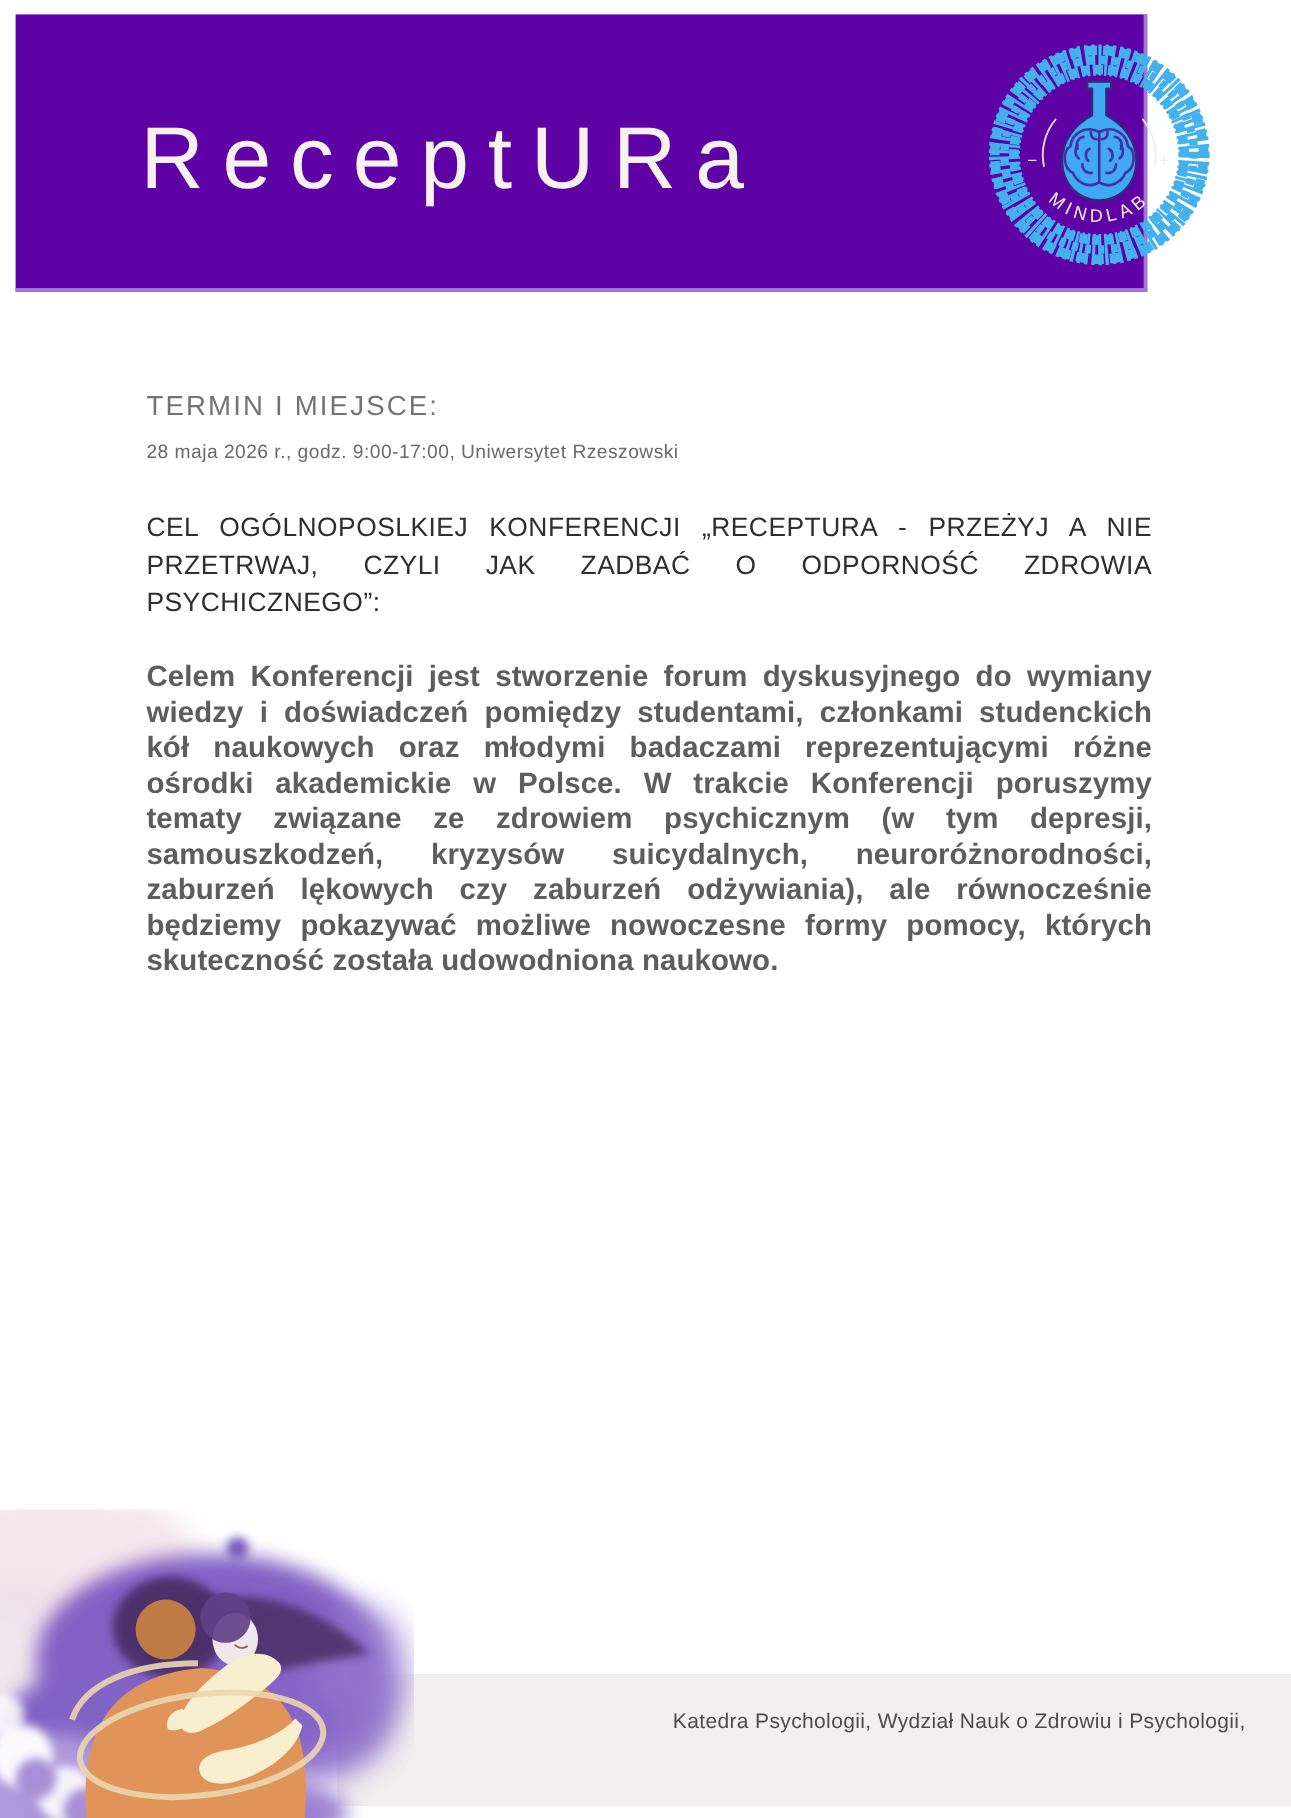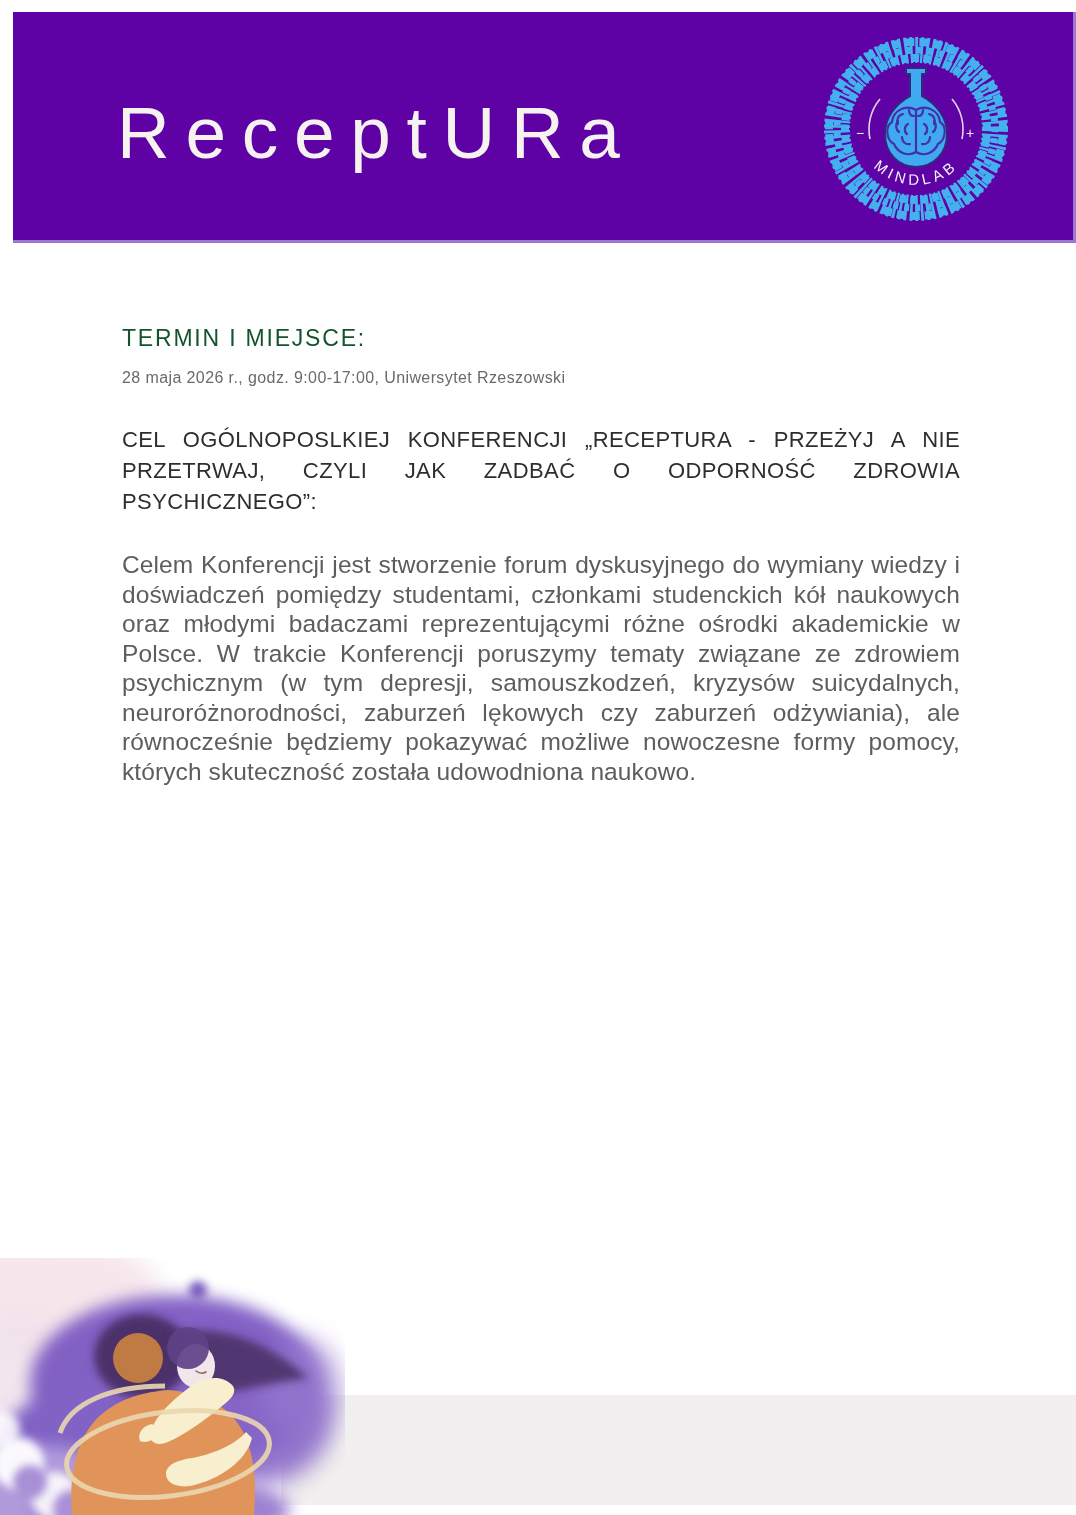--- a/index.html
+++ b/index.html
@@ -2,43 +2,43 @@
 <html><head>
 <meta charset="utf-8">
 <style>
   html,body{margin:0;padding:0;}
   body{
     width:1076px;height:1515px;position:relative;overflow:hidden;
     background:#ffffff;
     font-family:"Liberation Sans", sans-serif;
   }
   .header{
-    position:absolute;left:13px;top:12px;width:1063px;height:231px;
+    position:absolute;left:13px;top:12px;width:943px;height:231px;
     background:#5F02A5;box-sizing:border-box;
     border-bottom:3px solid #9C78D3;border-right:3px solid #9C78D3;
   }
   .brand{
     position:absolute;left:104px;top:84px;
     font-size:73px;font-weight:400;letter-spacing:0.215em;
     color:#F5F2EF;white-space:nowrap;line-height:1;
   }
   .logo{position:absolute;left:803px;top:17px;}
   .content-block{position:absolute;left:122px;width:838px;color:#3b3b3b;}
   .termin{
-    top:327px;font-size:23px;letter-spacing:1.8px;color:#14532d;line-height:1;
+    top:327px;font-size:23px;letter-spacing:1.8px;color:#737373;line-height:1;
   }
   .dateline{
     top:369px;font-size:16px;letter-spacing:0.4px;color:#6a6a6a;line-height:1.1;white-space:nowrap;
   }
   .goal-heading{
     top:424px;font-size:22px;font-weight:400;line-height:31px;
     letter-spacing:0.4px;color:#2e2e2e;text-align:justify;
   }
   .goal-paragraph{
-    top:550px;font-size:24.5px;font-weight:400;line-height:29.5px;
+    top:550px;font-size:24.5px;font-weight:700;line-height:29.5px;
     letter-spacing:0.1px;color:#5d5d5d;text-align:justify;
   }
   .footer-bar{
     position:absolute;left:281px;top:1395px;width:795px;height:110px;
     background:#F1EFEF;box-sizing:border-box;
     padding:26px 38px 0 0;text-align:right;z-index:1;
   }
   .footer-line{
     font-size:17.5px;line-height:27px;color:#4c4c4c;letter-spacing:0.3px;
   }
@@ -92,20 +92,21 @@
 
 <div class="content-block termin">TERMIN I MIEJSCE:</div>
 
 <div class="content-block dateline">28 maja 2026 r., godz. 9:00-17:00, Uniwersytet Rzeszowski</div>
 
 <div class="content-block goal-heading">CEL OGÓLNOPOSLKIEJ KONFERENCJI „RECEPTURA - PRZEŻYJ A NIE PRZETRWAJ, CZYLI JAK ZADBAĆ O ODPORNOŚĆ ZDROWIA PSYCHICZNEGO”:</div>
 
 <div class="content-block goal-paragraph">Celem Konferencji jest stworzenie forum dyskusyjnego do wymiany wiedzy i doświadczeń pomiędzy studentami, członkami studenckich kół naukowych oraz młodymi badaczami reprezentującymi różne ośrodki akademickie w Polsce. W trakcie Konferencji poruszymy tematy związane ze zdrowiem psychicznym (w tym depresji, samouszkodzeń, kryzysów suicydalnych, neuroróżnorodności, zaburzeń lękowych czy zaburzeń odżywiania), ale równocześnie będziemy pokazywać możliwe nowoczesne formy pomocy, których skuteczność została udowodniona naukowo.</div>
 
 <div class="footer-bar">
+  <div class="footer-line">Katedra Psychologii, Wydział Nauk o Zdrowiu i Psychologii,</div>
 </div>
 
 <svg class="illustration" width="345" height="257" viewBox="0 0 345 257" aria-hidden="true">
   <defs>
     <filter id="b12" x="-60%" y="-60%" width="220%" height="220%">
         <feGaussianBlur stdDeviation="12"></feGaussianBlur>
       </filter>
     <filter id="b8" x="-60%" y="-60%" width="220%" height="220%">
         <feGaussianBlur stdDeviation="8"></feGaussianBlur>
       </filter>

